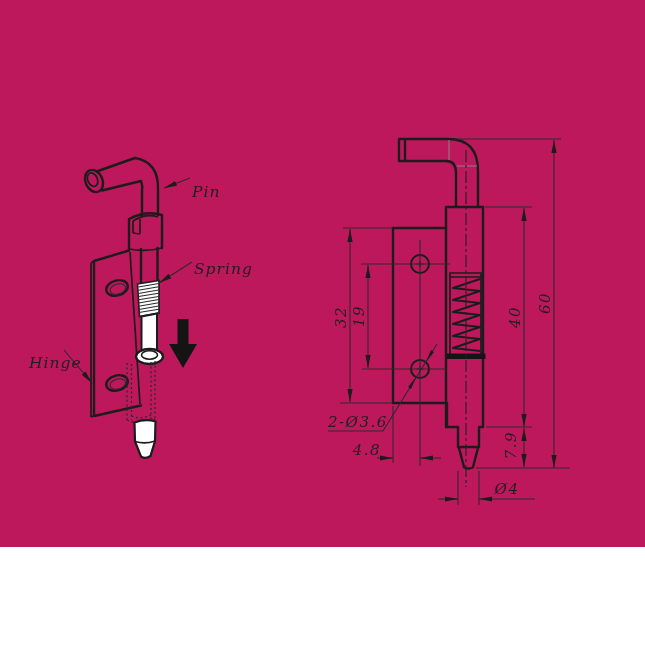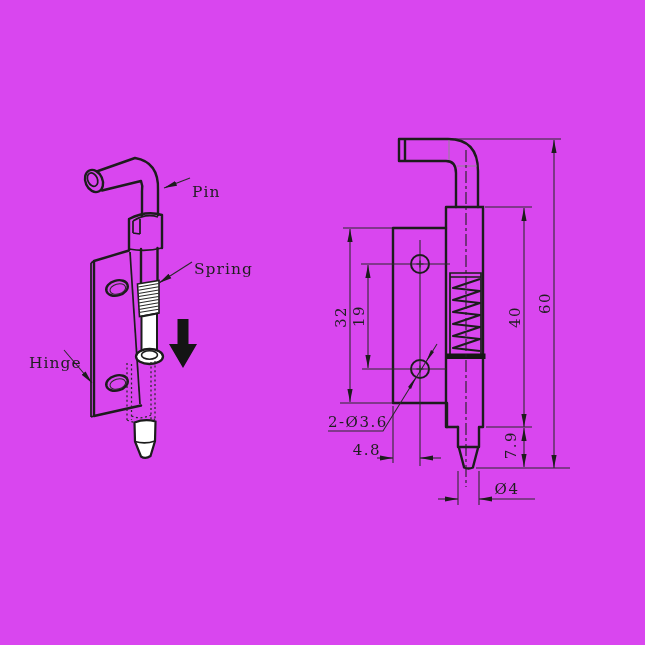--- a/index.html
+++ b/index.html
@@ -1,16 +1,16 @@
 <!DOCTYPE html>
 <html><head>
 <meta charset="utf-8">
 <style>
   html,body{margin:0;padding:0;background:#fff;}
-  .canvas{position:relative;width:645px;height:645px;background:#d946ef;overflow:hidden;}
+  .canvas{position:relative;width:645px;height:547px;background:#be185d;overflow:hidden;font-style:italic;}
   svg{display:block;}
   text{font-family:"DejaVu Serif","Liberation Serif",serif;fill:#1f1f1f;}
   .dim{font-size:15px;letter-spacing:1.5px;}
   .lbl{font-size:15.5px;letter-spacing:1px;}
   .thick{stroke:#1c1c1c;stroke-width:2.4;fill:none;stroke-linecap:round;}
   .med{stroke:#1c1c1c;stroke-width:1.7;fill:none;}
   .thin{stroke:#2a2a2a;stroke-width:1.05;fill:none;}
   .faint{stroke:#8a8a8a;stroke-width:0.9;fill:none;}
 </style>
 </head>

